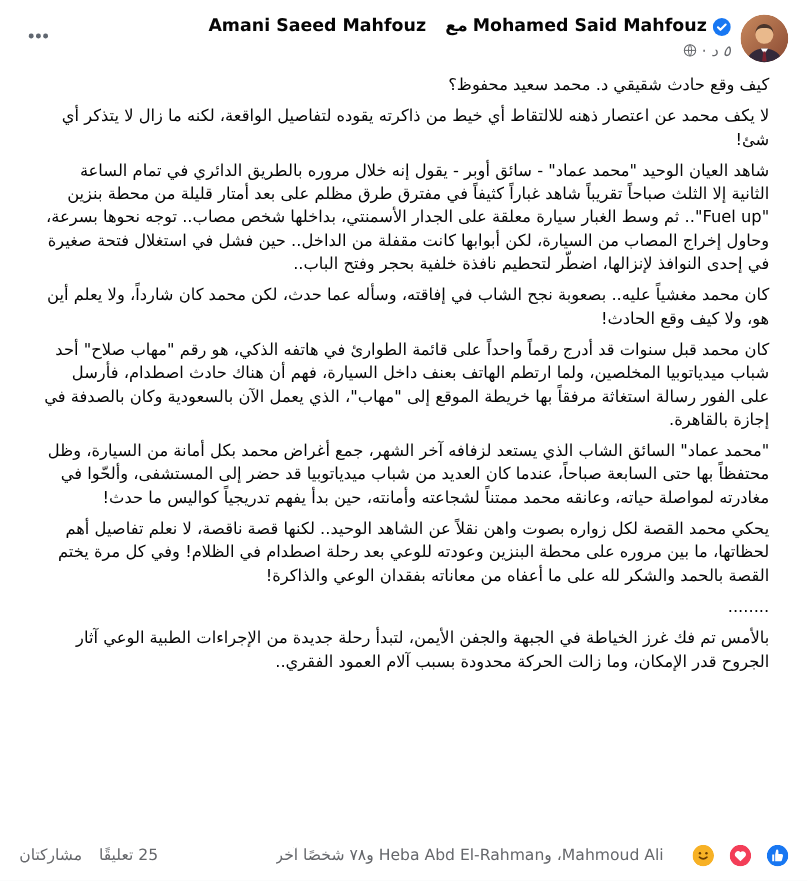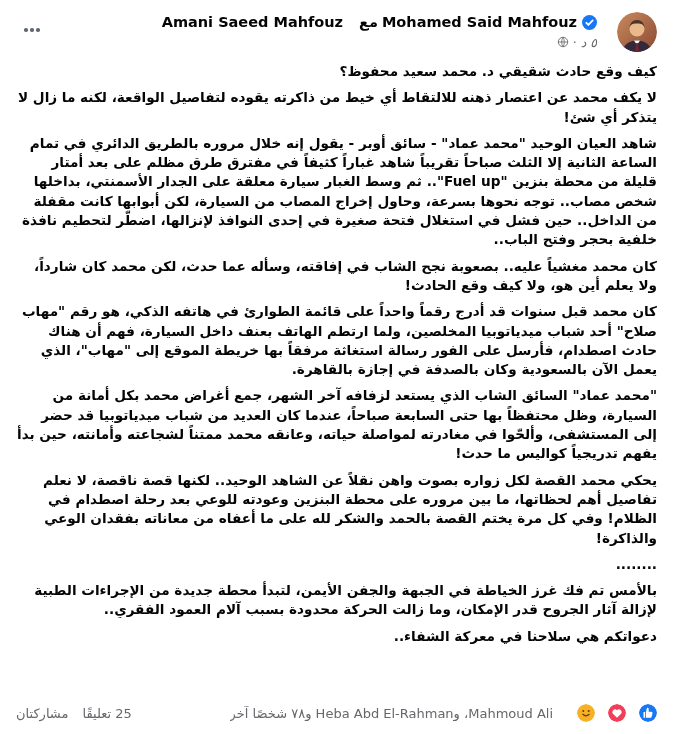--- a/index.html
+++ b/index.html
@@ -7,43 +7,43 @@
     width:673px;height:734px;background:#ffffff;
     font-family:"DejaVu Sans","Liberation Sans",sans-serif;
     -webkit-font-smoothing:antialiased;
   }
   .card{
     width:673px;height:734px;background:var(--bg,#fff);
     display:flex;flex-direction:column;direction:rtl;overflow:hidden;
     border-bottom:1px solid #e4e6eb;
   }
   
-  .header{display:flex;align-items:flex-start;gap:20px;padding:12px 16px 6px;}
+  .header{display:flex;align-items:flex-start;gap:8px;padding:12px 16px 6px;}
   .avatar{width:40px;height:40px;border-radius:50%;overflow:hidden;flex:0 0 40px;cursor:pointer;}
   .header-info{flex:1;min-width:0;padding-top:1px;}
   .name-line{
     direction:ltr;display:flex;justify-content:flex-end;align-items:center;
     gap:4px;font-size:14.5px;color:var(--text_primary,#050505);line-height:1.3;flex-wrap:wrap;
   }
   .name{font-weight:bold;color:var(--text_primary,#050505);text-decoration:none;cursor:pointer;}
   .with{font-weight:bold;color:var(--text_primary,#050505);margin-left:12px;}
   .badge{display:inline-flex;color:var(--accent,#1877F2);margin-left:1px;}
   .meta{display:flex;align-items:center;gap:4px;font-size:12.5px;color:var(--text_secondary,#65676B);margin-top:3px;}
   .meta .time{cursor:pointer;font-style:italic;}
   .globe{display:inline-flex;color:var(--text_secondary,#65676B);}
   .more{
     background:none;border:none;width:32px;height:32px;border-radius:50%;
     display:flex;align-items:center;justify-content:center;gap:2.5px;cursor:pointer;margin-top:2px;
   }
   .mdot{width:3.6px;height:3.6px;border-radius:50%;background:#606770;display:block;}
   
   .body{
-    flex:1;overflow:hidden;padding:4px 16px 0;
+    flex:1;overflow:hidden;padding:4px 32px 0;
     font-size:13.6px;line-height:1.42;color:var(--text_primary,#050505);
-    text-align:right;word-wrap:break-word;font-weight:bold;
+    text-align:right;word-wrap:break-word;
   }
   .body p{margin:0 0 7px;}
   
   .footer{
     display:flex;align-items:center;justify-content:space-between;
     padding:6px 16px 12px;font-size:13px;color:var(--text_secondary,#65676B);
   }
   .reactions{display:flex;align-items:center;cursor:pointer;min-width:0;gap:17px;}
   .ric{display:inline-flex;border-radius:50%;outline:2px solid #fff;position:relative;background:#fff;}
   .ric.like{z-index:3;}
@@ -115,22 +115,21 @@
 
   <div class="body">
     <p>كيف وقع حادث شقيقي د. محمد سعيد محفوظ؟</p>
     <p>لا يكف محمد عن اعتصار ذهنه للالتقاط أي خيط من ذاكرته يقوده لتفاصيل الواقعة، لكنه ما زال لا يتذكر أي شئ!</p>
     <p>شاهد العيان الوحيد "محمد عماد" - سائق أوبر - يقول إنه خلال مروره بالطريق الدائري في تمام الساعة الثانية إلا الثلث صباحاً تقريباً شاهد غباراً كثيفاً في مفترق طرق مظلم على بعد أمتار قليلة من محطة بنزين "Fuel up".. ثم وسط الغبار سيارة معلقة على الجدار الأسمنتي، بداخلها شخص مصاب.. توجه نحوها بسرعة، وحاول إخراج المصاب من السيارة، لكن أبوابها كانت مقفلة من الداخل.. حين فشل في استغلال فتحة صغيرة في إحدى النوافذ لإنزالها، اضطّر لتحطيم نافذة خلفية بحجر وفتح الباب..</p>
     <p>كان محمد مغشياً عليه.. بصعوبة نجح الشاب في إفاقته، وسأله عما حدث، لكن محمد كان شارداً، ولا يعلم أين هو، ولا كيف وقع الحادث!</p>
     <p>كان محمد قبل سنوات قد أدرج رقماً واحداً على قائمة الطوارئ في هاتفه الذكي، هو رقم "مهاب صلاح" أحد شباب ميدياتوبيا المخلصين، ولما ارتطم الهاتف بعنف داخل السيارة، فهم أن هناك حادث اصطدام، فأرسل على الفور رسالة استغاثة مرفقاً بها خريطة الموقع إلى "مهاب"، الذي يعمل الآن بالسعودية وكان بالصدفة في إجازة بالقاهرة.</p>
     <p>"محمد عماد" السائق الشاب الذي يستعد لزفافه آخر الشهر، جمع أغراض محمد بكل أمانة من السيارة، وظل محتفظاً بها حتى السابعة صباحاً، عندما كان العديد من شباب ميدياتوبيا قد حضر إلى المستشفى، وألحّوا في مغادرته لمواصلة حياته، وعانقه محمد ممتناً لشجاعته وأمانته، حين بدأ يفهم تدريجياً كواليس ما حدث!</p>
     <p>يحكي محمد القصة لكل زواره بصوت واهن نقلاً عن الشاهد الوحيد.. لكنها قصة ناقصة، لا نعلم تفاصيل أهم لحظاتها، ما بين مروره على محطة البنزين وعودته للوعي بعد رحلة اصطدام في الظلام! وفي كل مرة يختم القصة بالحمد والشكر لله على ما أعفاه من معاناته بفقدان الوعي والذاكرة!</p>
     <p>........</p>
-    <p>بالأمس تم فك غرز الخياطة في الجبهة والجفن الأيمن، لتبدأ محطة جديدة من الإجراءات الطبية لإزالة آثار الجروح قدر الإمكان، وما زالت الحركة محدودة بسبب آلام العمود الفقري..</p>
-    <p>دعواتكم هي سلاحنا في معركة الشفاء..</p>
+    <p>بالأمس تم فك غرز الخياطة في الجبهة والجفن الأيمن، لتبدأ رحلة جديدة من الإجراءات الطبية الوعي آثار الجروح قدر الإمكان، وما زالت الحركة محدودة بسبب آلام العمود الفقري..</p>
   </div>
 
   <div class="footer">
 
     <div class="reactions">
       <span class="ric like">
         <svg viewBox="0 0 16 16" width="18" height="18" aria-hidden="true">
           <circle cx="8" cy="8" r="8" fill="#1877F2"></circle>
           <path fill="#fff" d="M4 7.2h1.5v5H4zM6.2 12.2h3.9c.55 0 1.02-.37 1.15-.9l.75-3c.17-.7-.36-1.4-1.1-1.4H8.6V4.7c0-.85-.5-1.3-1.1-1.3-.25 0-.47.17-.55.4L6.2 7z"></path>
         </svg>

